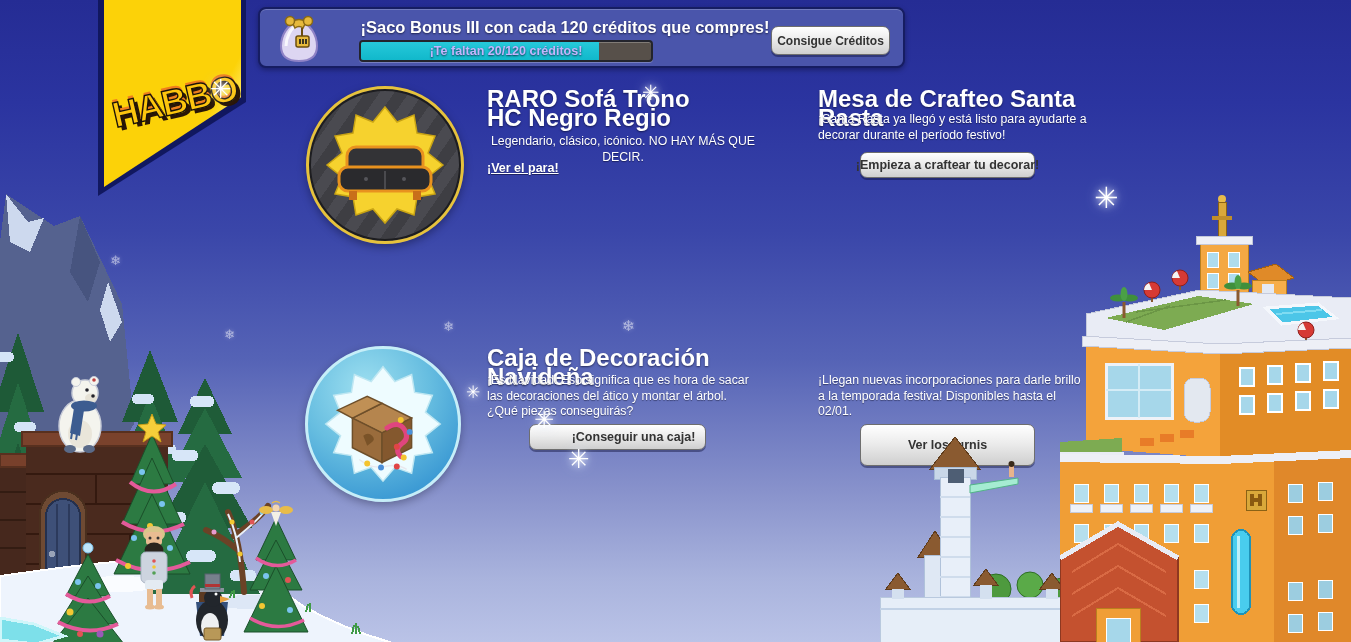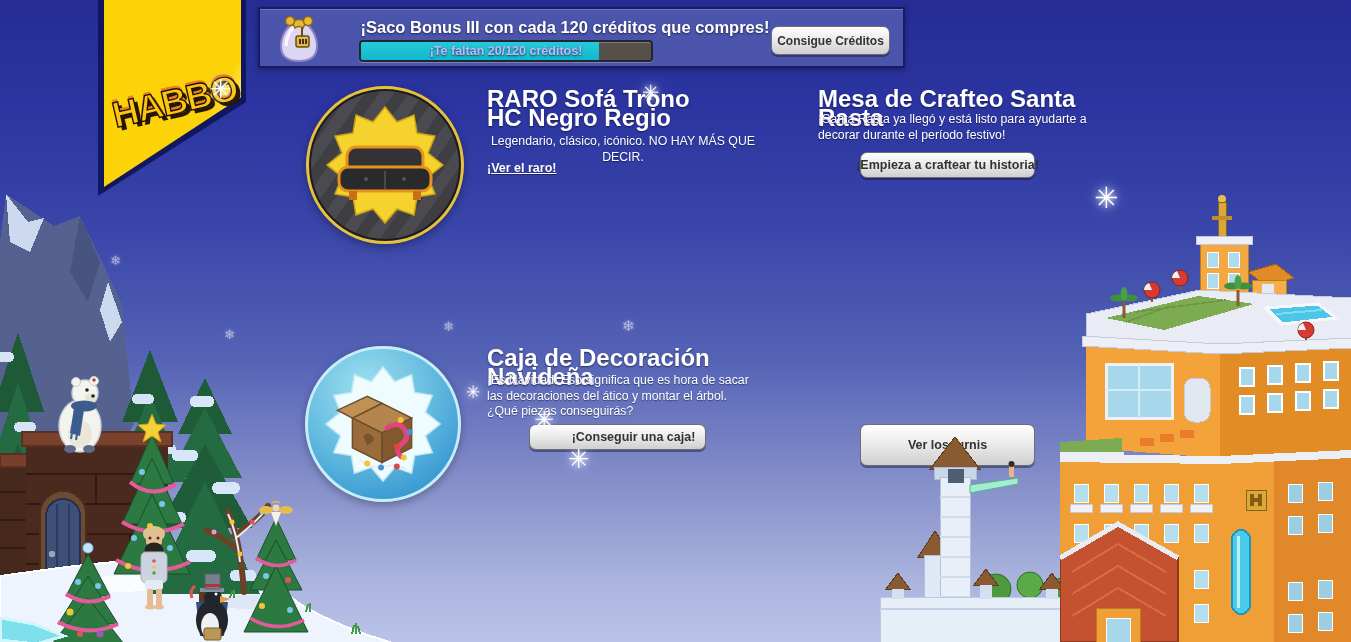--- a/index.html
+++ b/index.html
@@ -9,21 +9,21 @@
     background:linear-gradient(180deg,#252c94 0%,#2b34a0 16%,#3a46a9 36%,#5563b6 56%,#8791cb 76%,#a9b3dd 90%,#bac3e7 100%);}
   
   .flag-shadow{position:absolute;left:98px;top:0;width:148px;height:196px;background:rgba(16,22,92,.95);
     clip-path:polygon(0 0,100% 0,100% 52%,0 100%);}
   .flag{position:absolute;left:104px;top:0;width:137px;height:187px;
     background:linear-gradient(118deg,#fcd208 0%,#fcd208 70%,#ffe95e 80%,#f0c300 90%);
     clip-path:polygon(0 0,100% 0,100% 52%,0 100%);}
   .logo-svg{position:absolute;left:104px;top:58px;width:140px;height:92px;overflow:visible;}
   
   .banner{position:absolute;left:258px;top:7px;width:647px;height:61px;background:#4a55ab;
-    border:2px solid #161d62;border-radius:0;box-sizing:border-box;
+    border:2px solid #161d62;border-radius:8px;box-sizing:border-box;
     box-shadow:inset 0 1px 0 rgba(255,255,255,.22), 0 2px 5px rgba(0,0,20,.35);text-decoration:underline;}
   .banner-title{position:absolute;left:95px;top:9px;width:420px;text-align:center;color:#fff;
     font-size:16.5px;font-weight:bold;text-shadow:0 1px 2px rgba(0,0,20,.6);white-space:nowrap;}
   .sack{position:absolute;left:12px;top:3px;width:54px;height:54px;}
   .progress{position:absolute;left:99px;top:31px;width:294px;height:22px;background:#57504a;
     border:2px solid #23242c;border-radius:4px;box-sizing:border-box;
     box-shadow:inset 0 1px 0 rgba(255,255,255,.25), 0 1px 0 rgba(255,255,255,.25);}
   .progress-fill{position:absolute;left:0;top:0;bottom:0;width:82%;
     background:linear-gradient(#26c9da,#0aa9bd);border-radius:2px 0 0 2px;}
   .progress-label{position:absolute;inset:0;display:flex;align-items:center;justify-content:center;
@@ -128,30 +128,31 @@
         <path d="M52,112 q12,10 26,7 q13,-3 22,3" stroke="#e8e8ee" stroke-width="1.5" fill="none"></path>
         <circle cx="60" cy="116" r="3" fill="#f4c430"></circle>
           <circle cx="74" cy="120" r="3" fill="#4a90d9"></circle>
           <circle cx="90" cy="119" r="3" fill="#e04545"></circle>
       </g>
     </svg>
   </div>
 
   <div class="a-title" style="left:487px;top:89px;width:240px;">RARO Sofá Trono HC Negro Regio</div>
   <div class="a-body" style="left:487px;top:134px;width:272px;text-align:center;">Legendario, clásico, icónico. NO HAY MÁS QUE DECIR.</div>
-  <div class="a-link" style="left:487px;top:161px;">¡Ver el raro!</div>
+  <div class="a-link" style="left:487px;top:161px;">¡Ver el para!</div>
 
   <div class="a-title" style="left:818px;top:89px;width:300px;">Mesa de Crafteo Santa Rasta</div>
   <div class="a-body" style="left:818px;top:112px;width:275px;">¡Santa Rasta ya llegó y está listo para ayudarte a decorar durante el período festivo!</div>
-  <div class="btn" style="left:818px;top:152px;width:175px;height:26px;">¡Empieza a craftear tu historia!</div>
+  <div class="btn" style="left:818px;top:152px;width:175px;height:26px;">¡Empieza a craftear tu decorar!</div>
 
   <div class="a-title" style="left:487px;top:348px;width:300px;">Caja de Decoración Navideña</div>
   <div class="a-body" style="left:487px;top:373px;width:265px;">¡Es Navidad! Eso significa que es hora de sacar las decoraciones del ático y montar el árbol. ¿Qué piezas conseguirás?</div>
   <div class="btn" style="left:487px;top:424px;width:177px;height:26px;padding-left:32px;">¡Conseguir una caja!</div>
 
+  <div class="a-body" style="left:818px;top:373px;width:272px;">¡Llegan nuevas incorporaciones para darle brillo a la temporada festiva! Disponibles hasta el 02/01.</div>
   <div class="btn" style="left:818px;top:424px;width:175px;height:42px;">Ver los furnis</div>
 
   <span class="flake" style="left:210px;top:76px;font-size:26px;">✳</span>
   <span class="flake" style="left:642px;top:82px;font-size:21px;">✳</span>
   <span class="flake" style="left:1094px;top:184px;font-size:29px;">✳</span>
   <span class="flake" style="left:466px;top:384px;font-size:17px;">✳</span>
   <span class="flake" style="left:534px;top:408px;font-size:24px;">✳</span>
   <span class="flake" style="left:568px;top:446px;font-size:26px;">✳</span>
   <span class="flake dim" style="left:110px;top:254px;font-size:13px;">❄</span>
   <span class="flake dim" style="left:224px;top:328px;font-size:13px;">❄</span>

